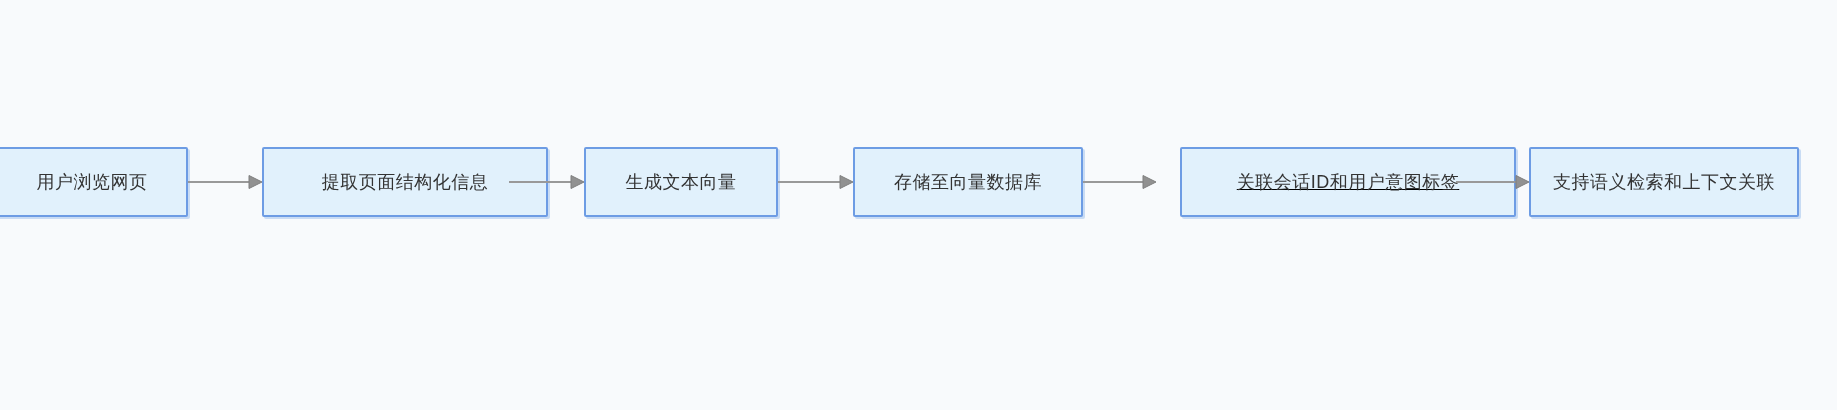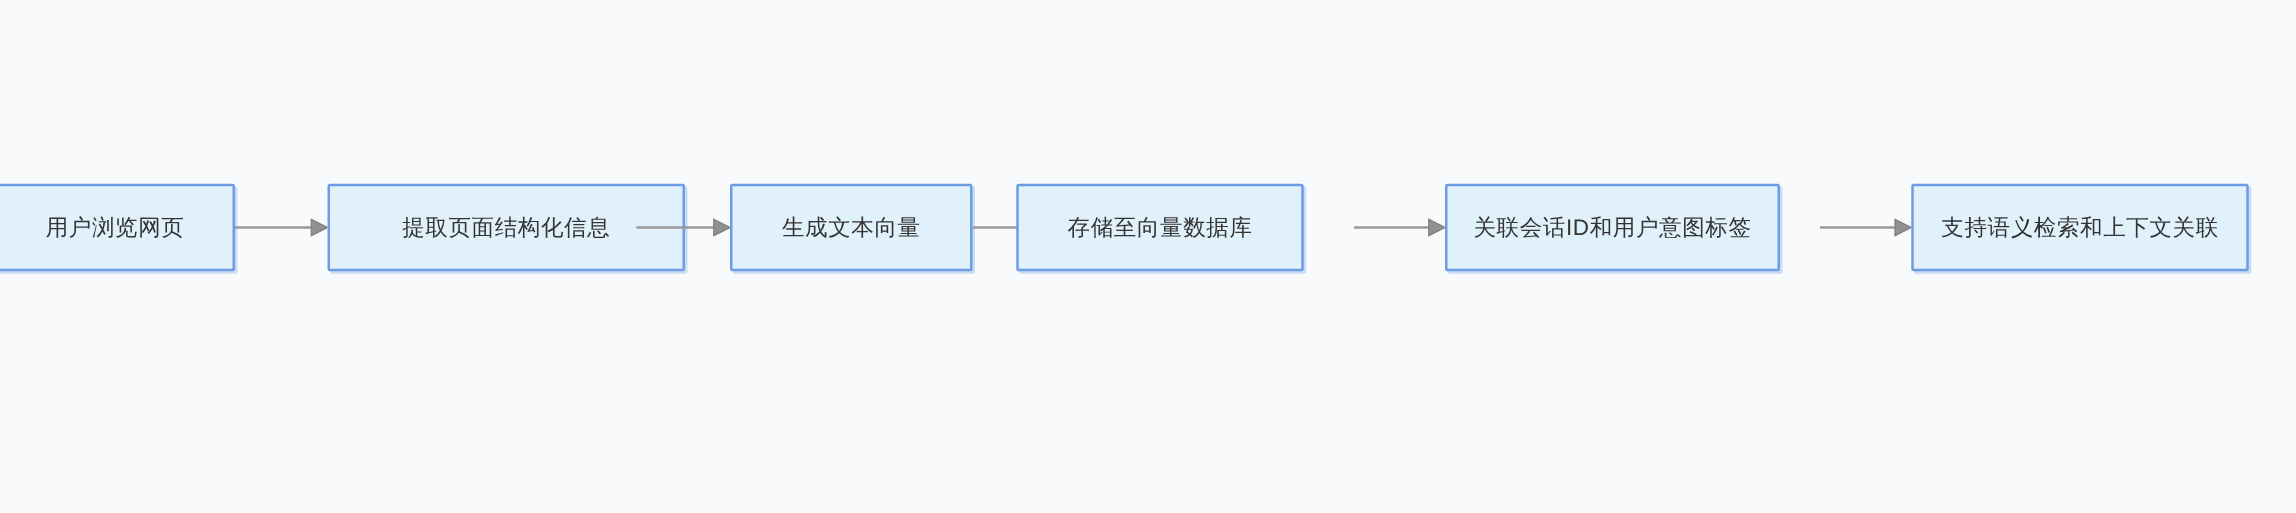--- a/index.html
+++ b/index.html
@@ -29,22 +29,22 @@
   }
   .node-label {
     font-size: 18px;
     color: var(--node-text-color, #333333);
     white-space: nowrap;
     letter-spacing: 0.5px;
   }
   .node1 { left: -4px;   width: 192px; }
   .node2 { left: 262px;  width: 286px; }
   .node3 { left: 584px;  width: 194px; text-align: center; }
-  .node4 { left: 813px;  width: 230px; }
-  .node5 { left: 1156px; width: 268px; }
+  .node4 { left: 853px;  width: 230px; }
+  .node5 { left: 1180px; width: 336px; text-decoration: underline; }
   .node6 { left: 1529px; width: 270px; }
 
   .arrow {
     position: absolute;
     top: 174px;
     height: 16px;
     display: block;
   }
   .arrow1 { left: 188px;  width: 74px; }
   .arrow2 { left: 509px;  width: 75px; }

